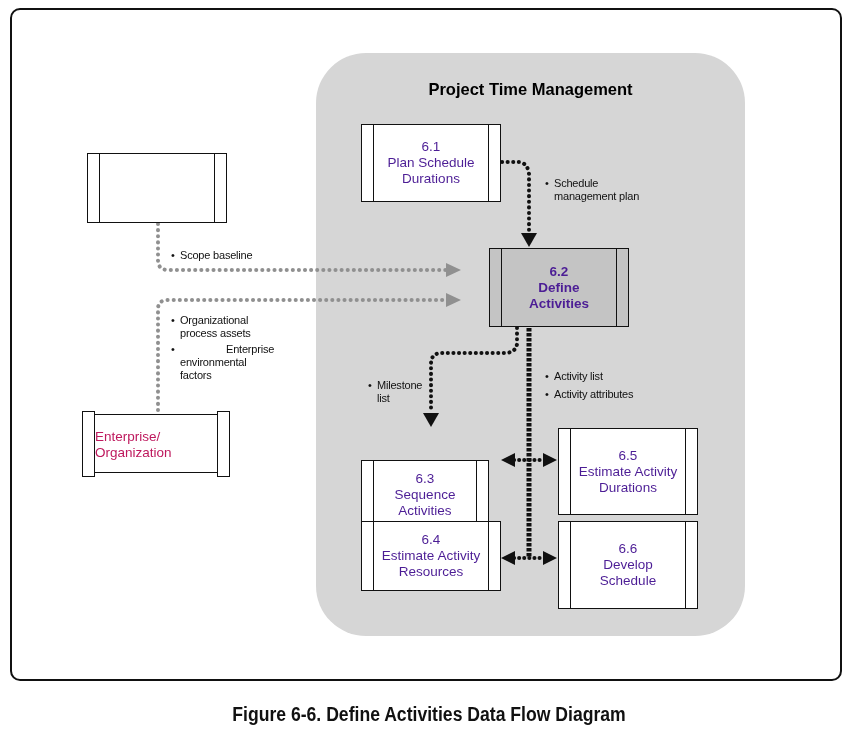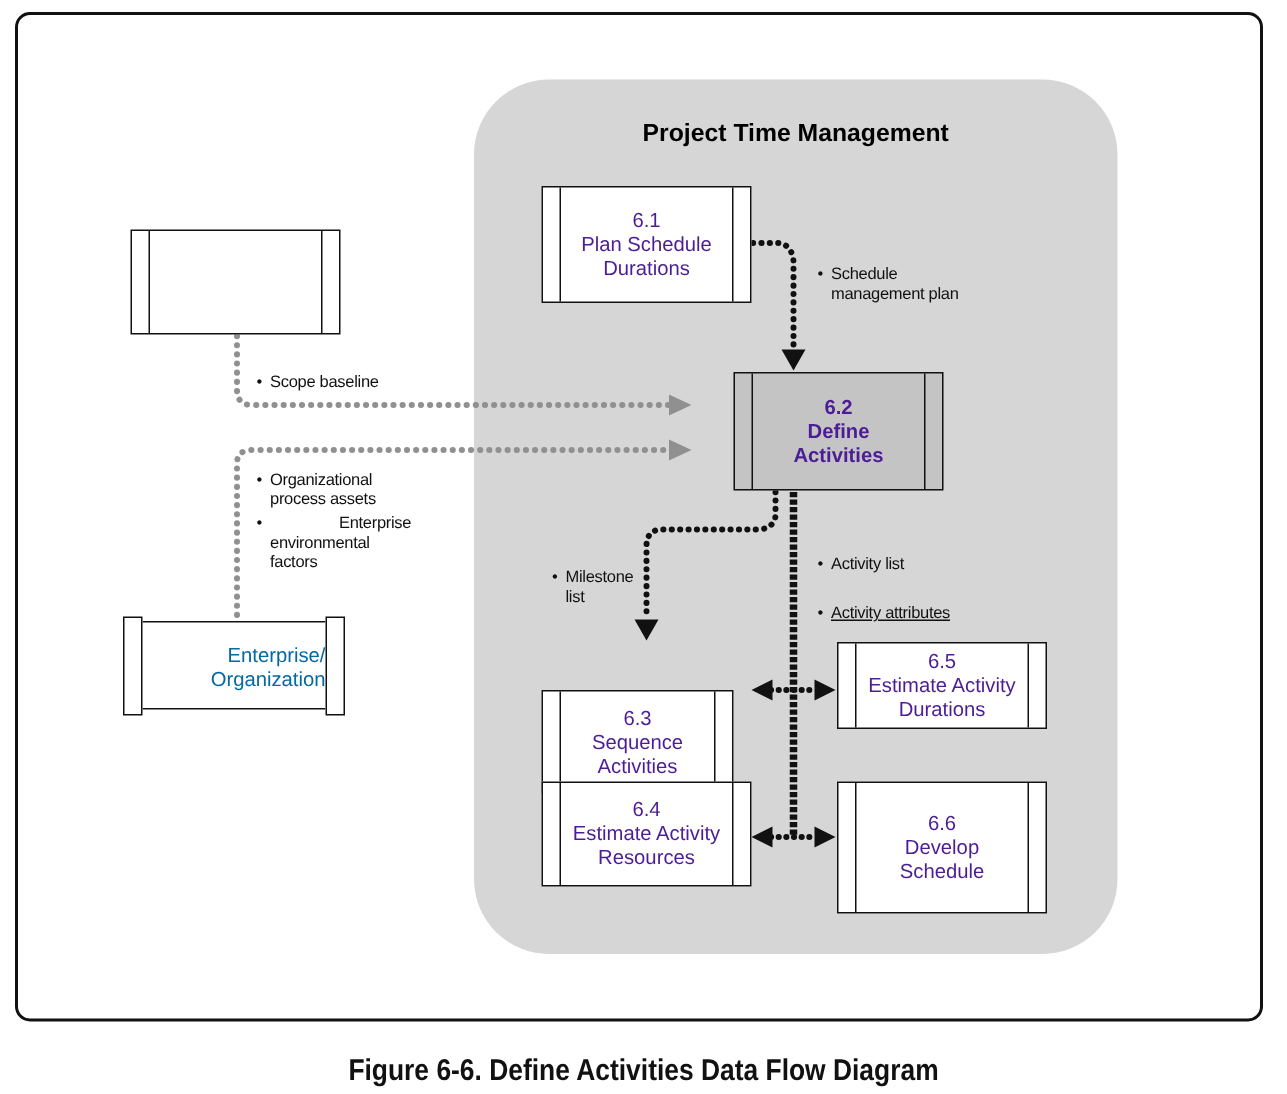--- a/index.html
+++ b/index.html
@@ -8,21 +8,21 @@
   #panel { position:absolute; left:316px; top:53px; width:429px; height:583px; background:#d6d6d6; border-radius:50px; }
   #panel-title { position:absolute; left:316px; top:80px; width:429px; text-align:center; font-weight:bold; font-size:16.5px; color:#000000; }
   .proc { position:absolute; background:#fff; border:1.5px solid #111; box-sizing:border-box; }
   .proc .bl, .proc .br { position:absolute; top:0; bottom:0; width:0; border-left:1.5px solid #111; }
   .proc .bl { left:11px; } .proc .br { right:11px; }
   .proc .txt { position:absolute; left:12px; right:12px; top:50%; transform:translateY(-50%); text-align:center; font-size:13.5px; line-height:16px; color:#4c1d95; }
   .proc.dark { background:#c4c4c4; }
   .proc.dark .txt { font-weight:bold; }
   .ext-body { position:absolute; left:95px; top:414px; width:122px; height:59px; background:#fff; border-top:1.5px solid #111; border-bottom:1.5px solid #111; box-sizing:border-box; }
   .ext-cap { position:absolute; top:411px; width:13px; height:66px; background:#fff; border:1.5px solid #111; box-sizing:border-box; }
-  .ext-txt { position:absolute; left:95px; top:429px; width:122px; text-align:right; font-size:13.5px; line-height:16px; color:#0369a1; }
+  .ext-txt { position:absolute; left:95px; top:429px; width:122px; text-align:left; font-size:13.5px; line-height:16px; color:#be185d; }
   .lbl { position:absolute; font-size:11px; line-height:13px; color:#111; letter-spacing:-0.2px; }
   .lbl .b { position:relative; }
   .lbl .b::before { content:"•"; position:absolute; left:-9px; top:0; }
   svg#flows { position:absolute; left:0; top:0; }
   #caption { position:absolute; left:0; width:858px; top:703px; text-align:center; font-weight:bold; font-size:20px; color:#111; transform:scaleX(0.88); }
 </style>
 </head>
 <body>
 
 <div id="frame"></div>
@@ -86,21 +86,21 @@
 <div class="proc" style="left:361px;top:428px;width:128px;height:69px;margin-top:32px;">
   <div class="bl"></div>
     <div class="br"></div>
   <div class="txt">
       <div>6.3</div>
       <div>Sequence</div>
       <div>Activities</div>
     </div>
 </div>
 
-<div class="proc" style="left:558px;top:428px;width:140px;height:58px;padding-left:44px;">
+<div class="proc" style="left:558px;top:428px;width:140px;height:87px;padding-left:44px;">
   <div class="bl"></div>
     <div class="br"></div>
   <div class="txt">
       <div>6.5</div>
       <div>Estimate Activity</div>
       <div>Durations</div>
     </div>
 </div>
 
 <div class="proc" style="left:361px;top:521px;width:140px;height:70px;">
@@ -144,16 +144,16 @@
 <div class="lbl" style="left:554px;top:177px;">
   <div class="b">Schedule</div>
   <div>management plan</div>
 </div>
 <div class="lbl" style="left:377px;top:379px;">
   <div class="b">Milestone</div>
   <div>list</div>
 </div>
 <div class="lbl" style="left:554px;top:370px;">
   <div class="b">Activity list</div>
-  <div class="b" style="margin-top:20px;text-decoration:underline;">Activity attributes</div>
+  <div class="b" style="margin-top:5px;">Activity attributes</div>
 </div>
 
 <div id="caption">Figure 6-6. Define Activities Data Flow Diagram</div>
 
 </body></html>

